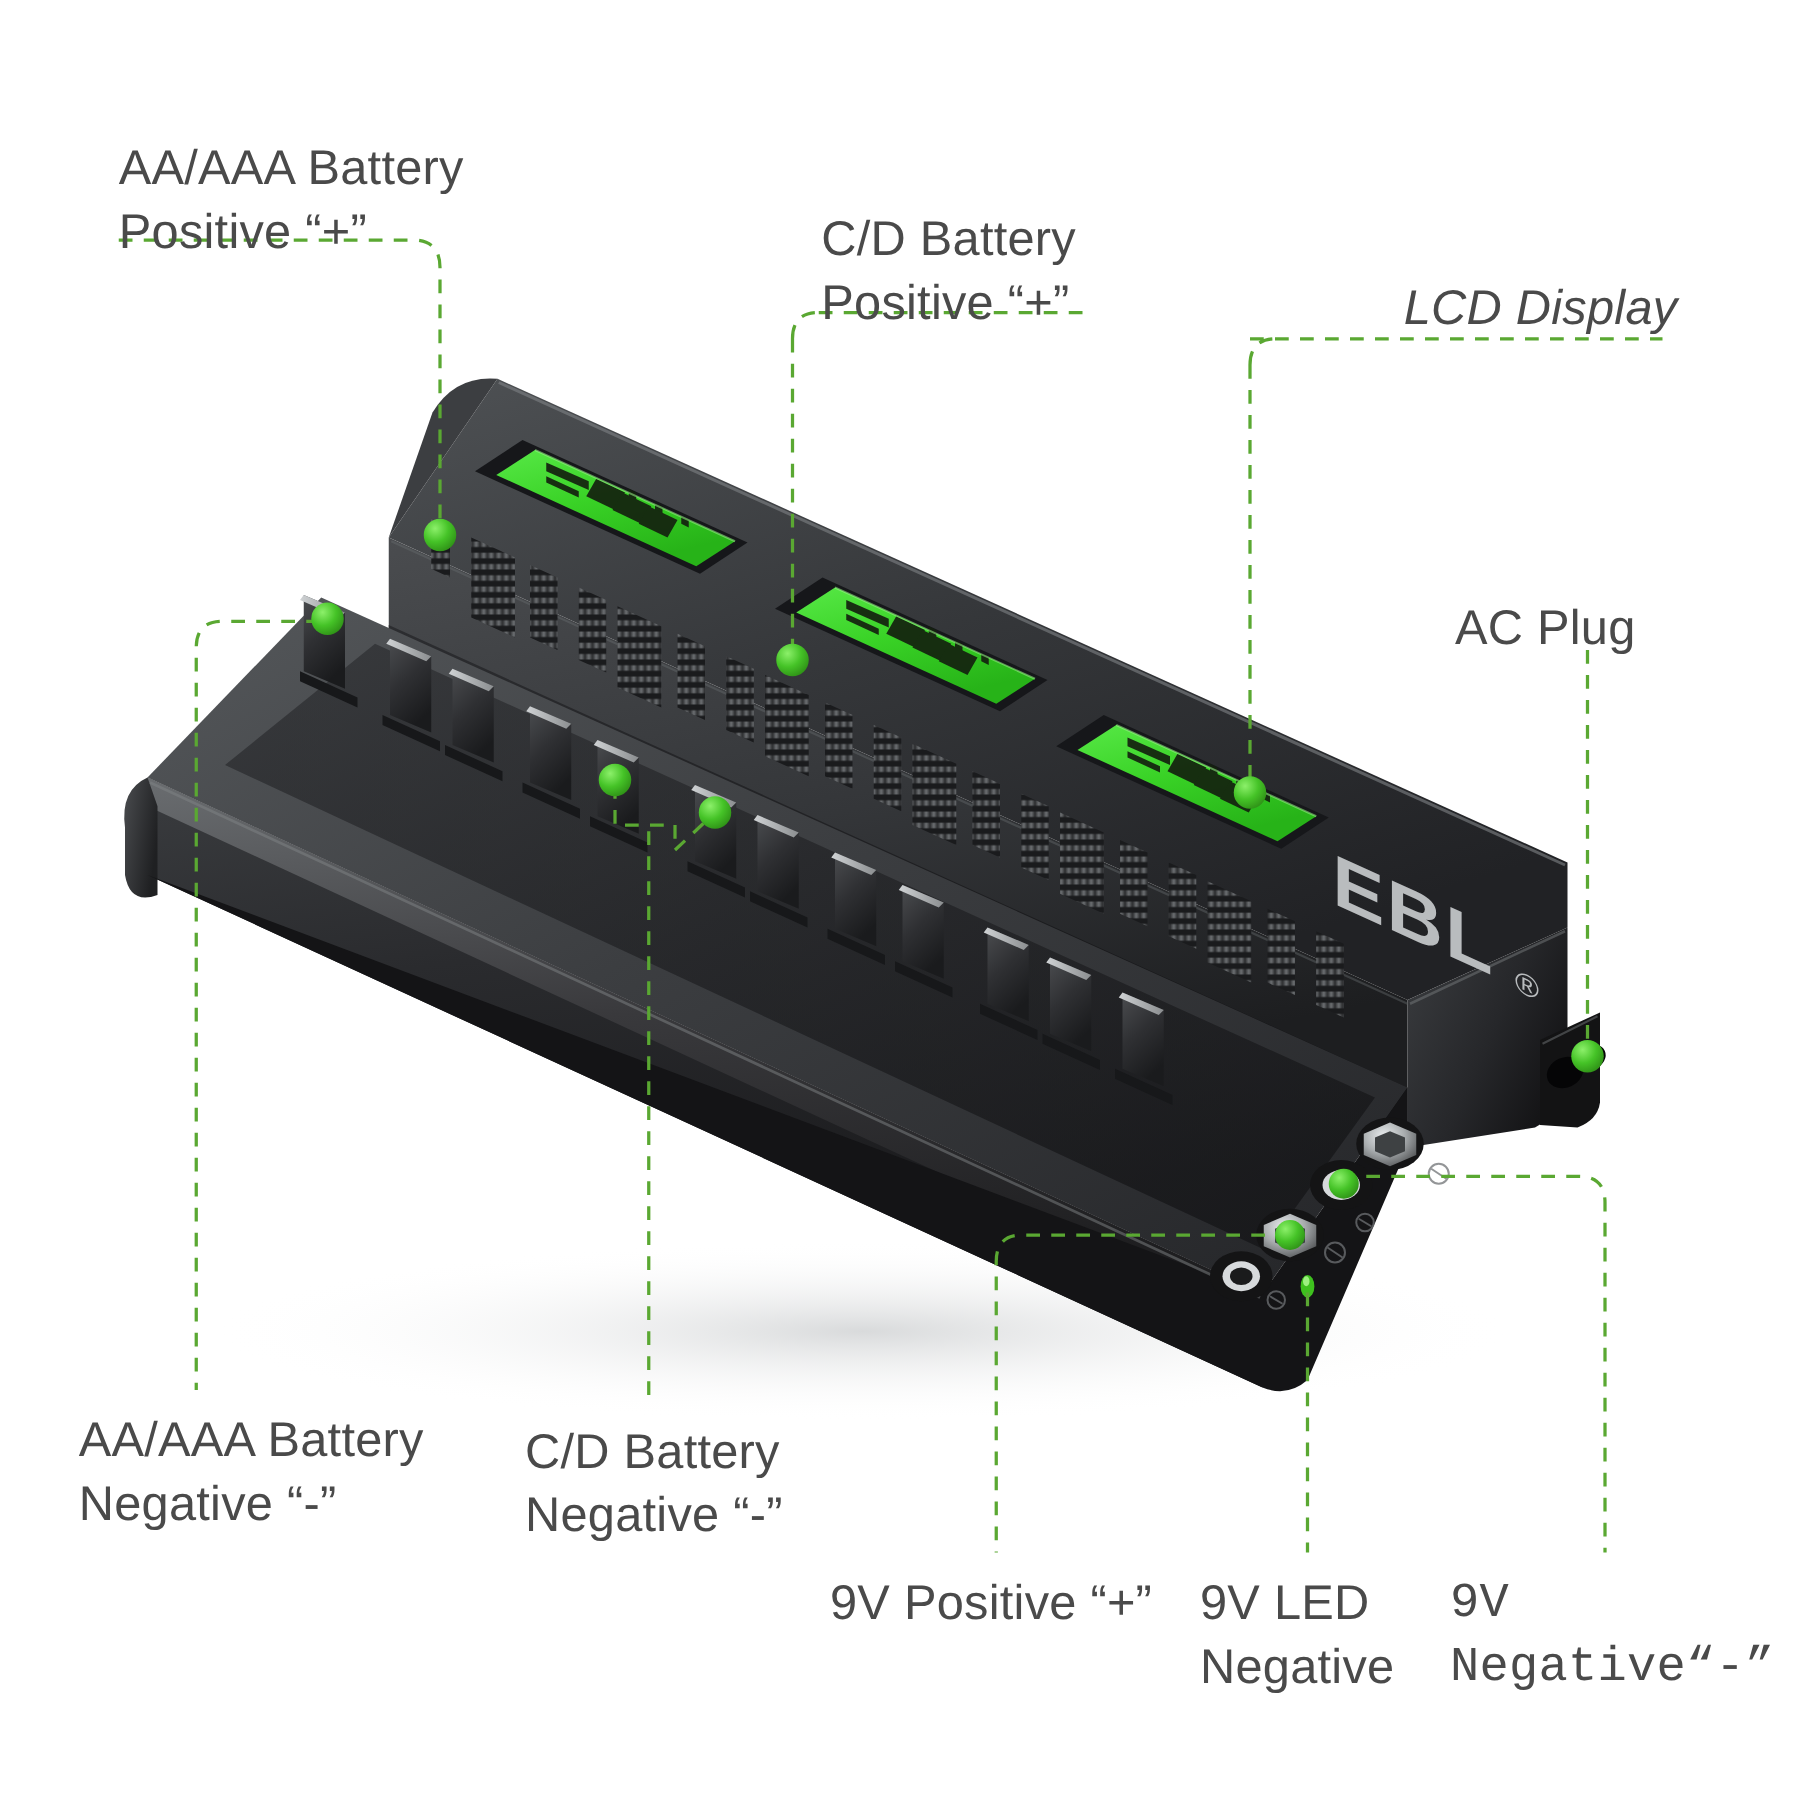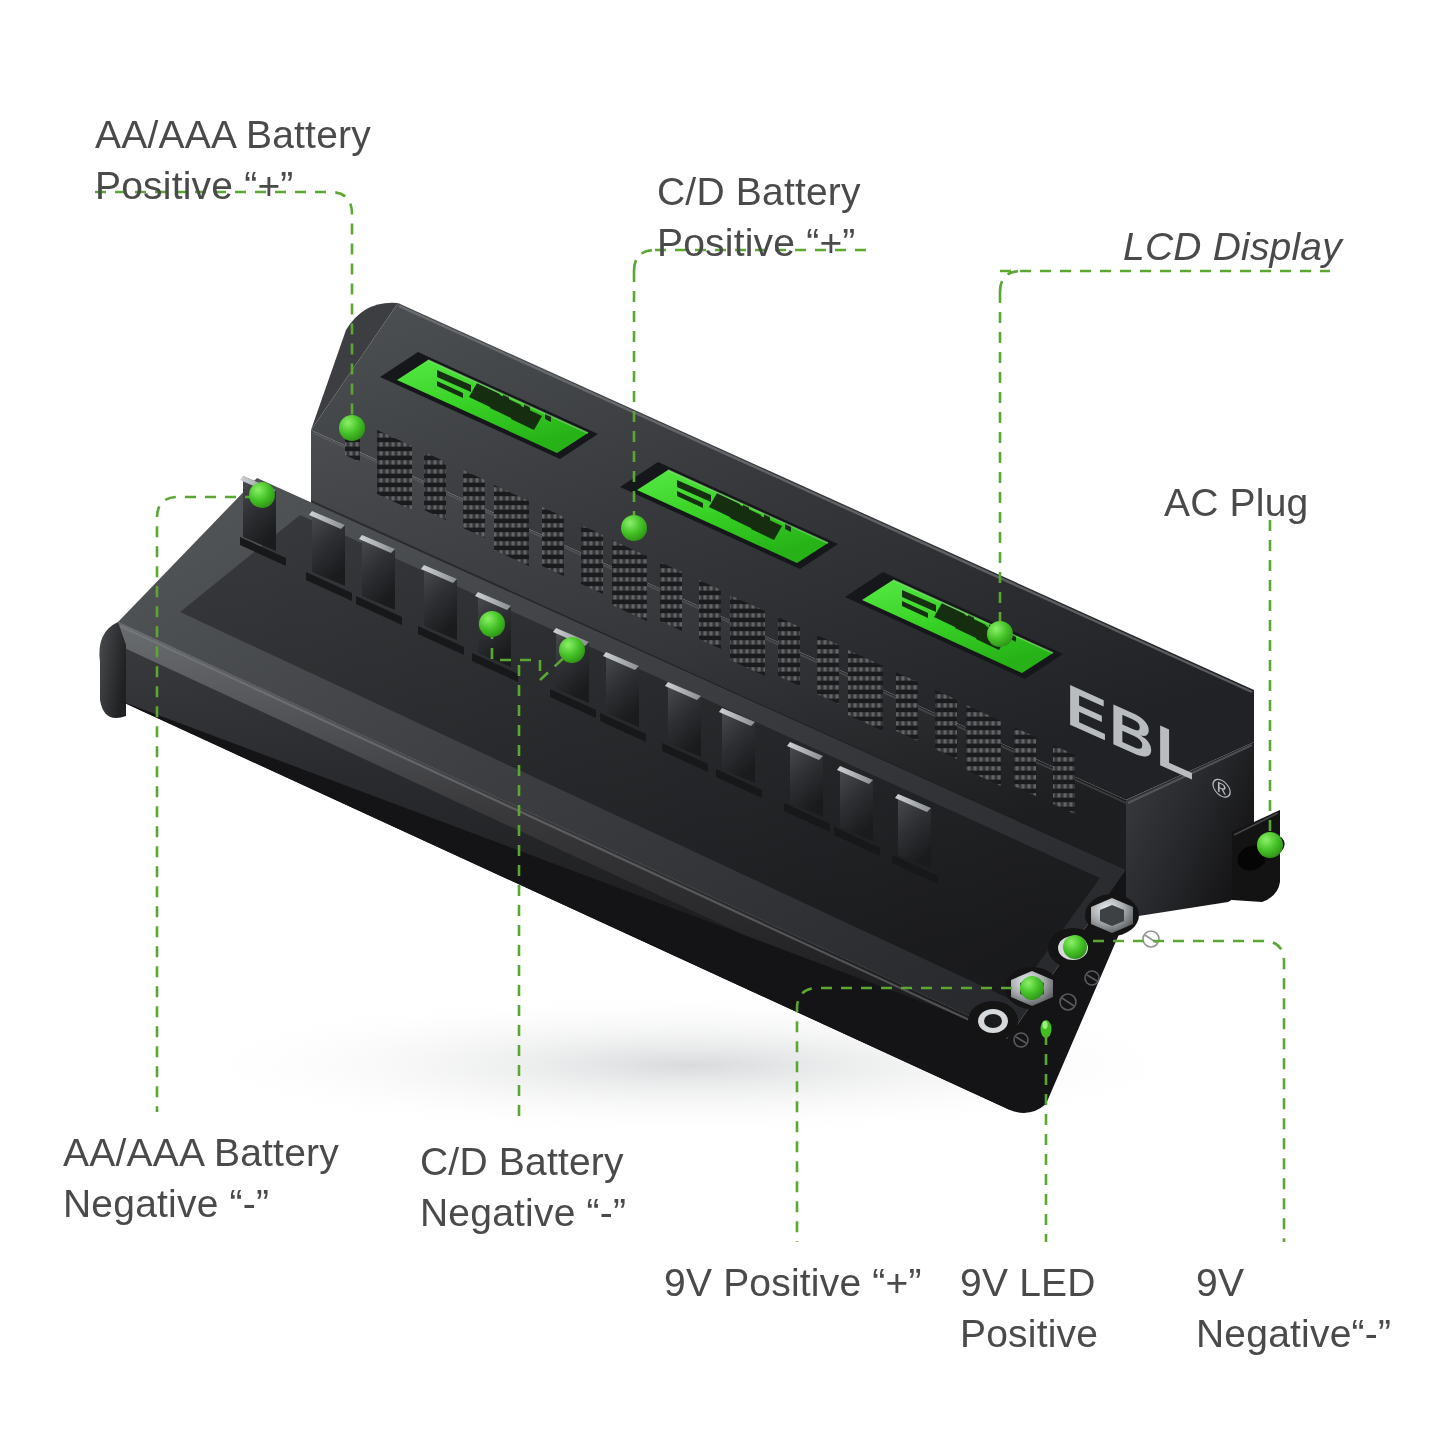--- a/index.html
+++ b/index.html
@@ -32,21 +32,21 @@
     font-weight: 400;
   }
   .lbl-aaa-pos  { left: 95px;  top: 110px; }
   .lbl-cd-pos   { left: 657px; top: 167px; }
   .lbl-lcd      { left: 1123px;top: 222px; font-style: italic; }
   .lbl-ac       { left: 1144px;top: 478px; margin-left: 20px; }
   .lbl-aaa-neg  { left: 63px;  top: 1128px; }
   .lbl-cd-neg   { left: 420px; top: 1137px; }
   .lbl-9v-pos   { left: 664px; top: 1258px; }
   .lbl-9v-led   { left: 960px; top: 1258px; }
-  .lbl-9v-neg   { left: 1196px;top: 1258px; }
+  .lbl-9v-neg   { left: 1160px;top: 1258px; font-family: Liberation Mono, monospace; }
 </style>
 </head>
 <body>
 
 <div id="stage">
 
   <svg id="artwork" viewBox="0 0 1445 1445">
     <defs>
 
       <linearGradient id="gTopDeck" x1="0" y1="0" x2="1" y2="1">
@@ -439,16 +439,16 @@
   <div class="callout-label lbl-cd-pos">C/D Battery
 Positive “+”</div>
   <div class="callout-label lbl-lcd">LCD Display</div>
   <div class="callout-label lbl-ac">AC Plug</div>
   <div class="callout-label lbl-aaa-neg">AA/AAA Battery
 Negative “-”</div>
   <div class="callout-label lbl-cd-neg">C/D Battery
 Negative “-”</div>
   <div class="callout-label lbl-9v-pos">9V Positive “+”</div>
   <div class="callout-label lbl-9v-led">9V LED
-Positive</div>
+Negative</div>
   <div class="callout-label lbl-9v-neg">9V Negative“-”</div>
 
 </div>
 
 </body></html>

